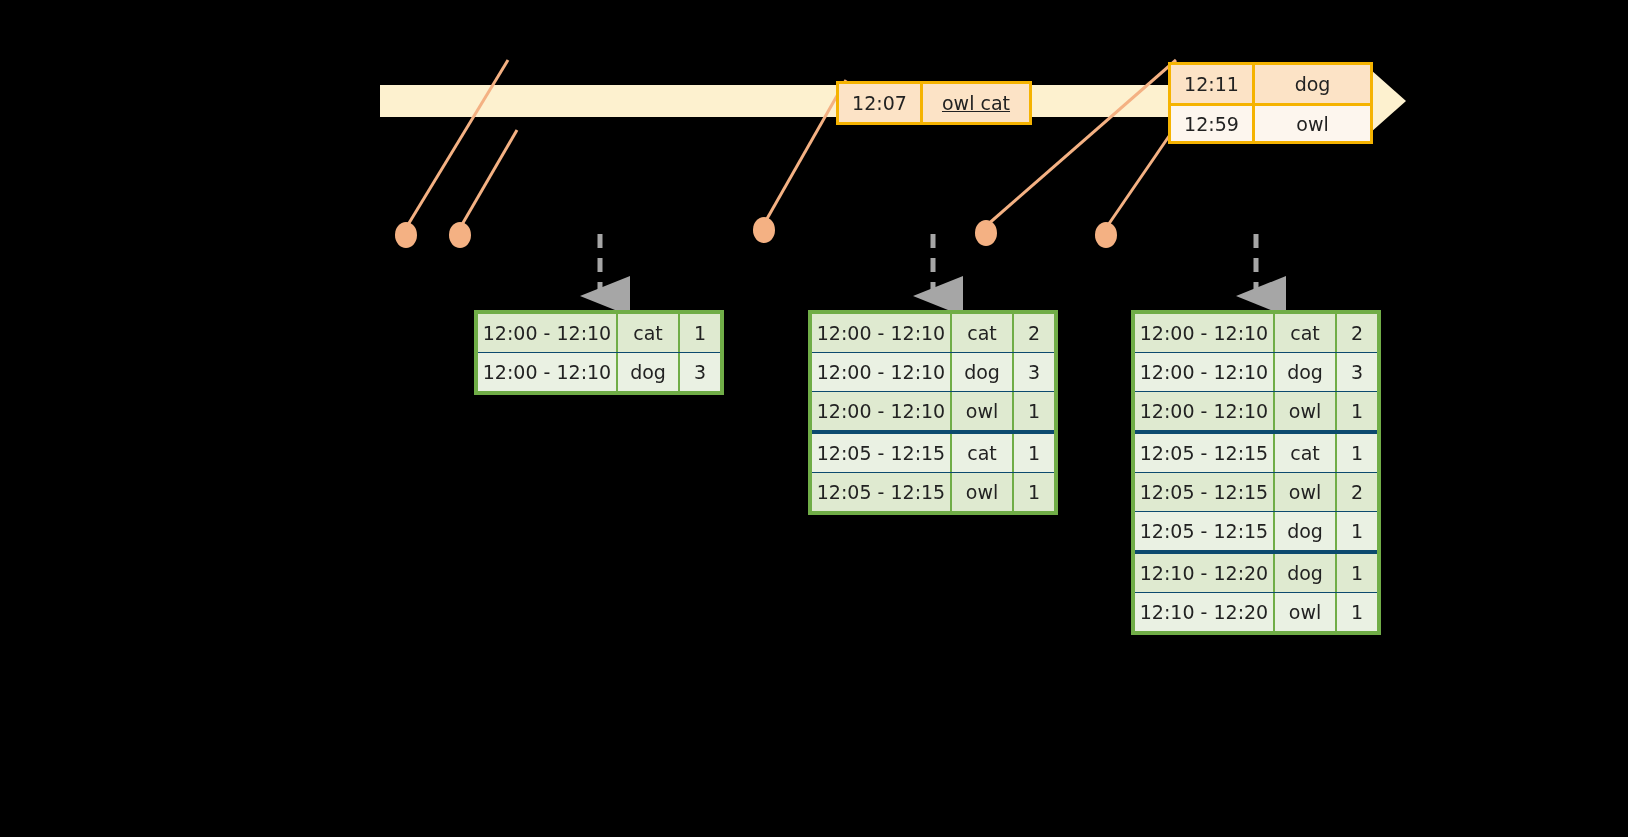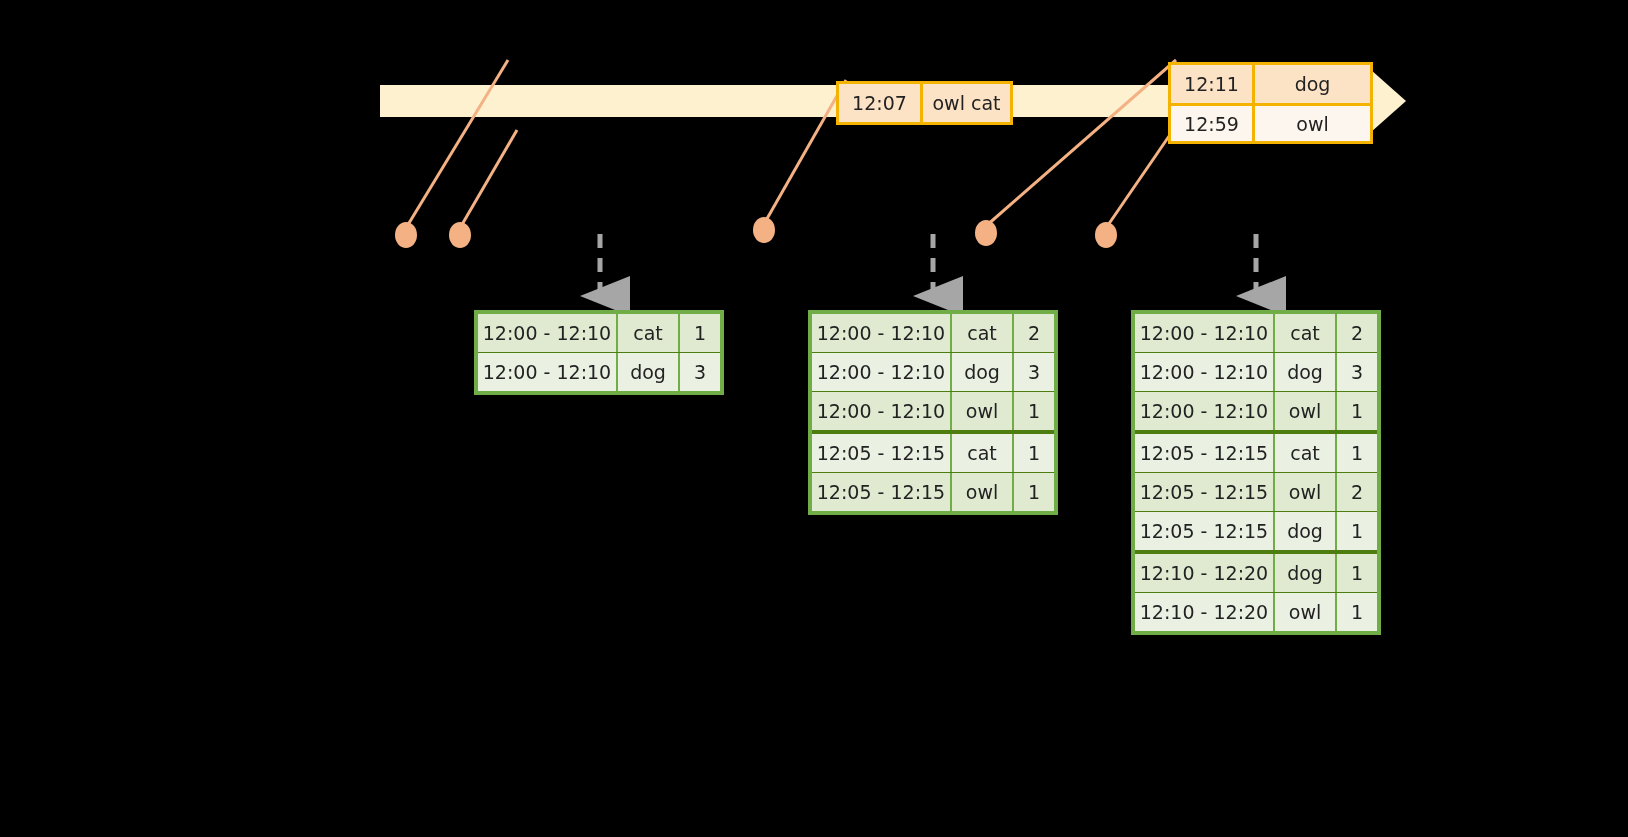--- a/index.html
+++ b/index.html
@@ -36,37 +36,37 @@
   .evt .cell{
     display:flex;align-items:center;justify-content:center;
     font-size:19px;background:#fce3c6;box-sizing:border-box;
     white-space:nowrap;
   }
   .evt .cell.time{width:84px;border-right:3px solid #f5b301;}
   .evt .cell.words{flex:1;}
 
   #evt-a{left:502px;top:62px;width:196px;}
   #evt-a .cell.words{width:109px;}
-  #evt-b{left:836px;top:81px;width:177px;}
-  #evt-b .cell.words{width:109px;}
+  #evt-b{left:836px;top:81px;width:196px;}
+  #evt-b .cell.words{width:109px;text-decoration:underline;}
   #evt-c{left:1168px;top:62px;width:205px;}
   #evt-c .cell.words{width:88px;}
 
   
   .dot{
     position:absolute;width:22px;height:26px;border-radius:50%;
     background:#f4b183;
   }
 
   
   .gtable{
     position:absolute;
     border:4px solid #70ad47;
     box-sizing:border-box;
-    background:#4d7c0f;
+    background:#0c4a6e;
   }
   .grow{display:flex;height:38px;box-sizing:border-box;}
   .grow + .grow{margin-top:1px;}
   .grow.sep{margin-top:4px;}
   .gcell{
     display:flex;align-items:center;justify-content:center;
     font-size:19px;box-sizing:border-box;white-space:nowrap;
     background:#dfead0;
   }
   .grow.light .gcell{background:#eaf1e3;}

